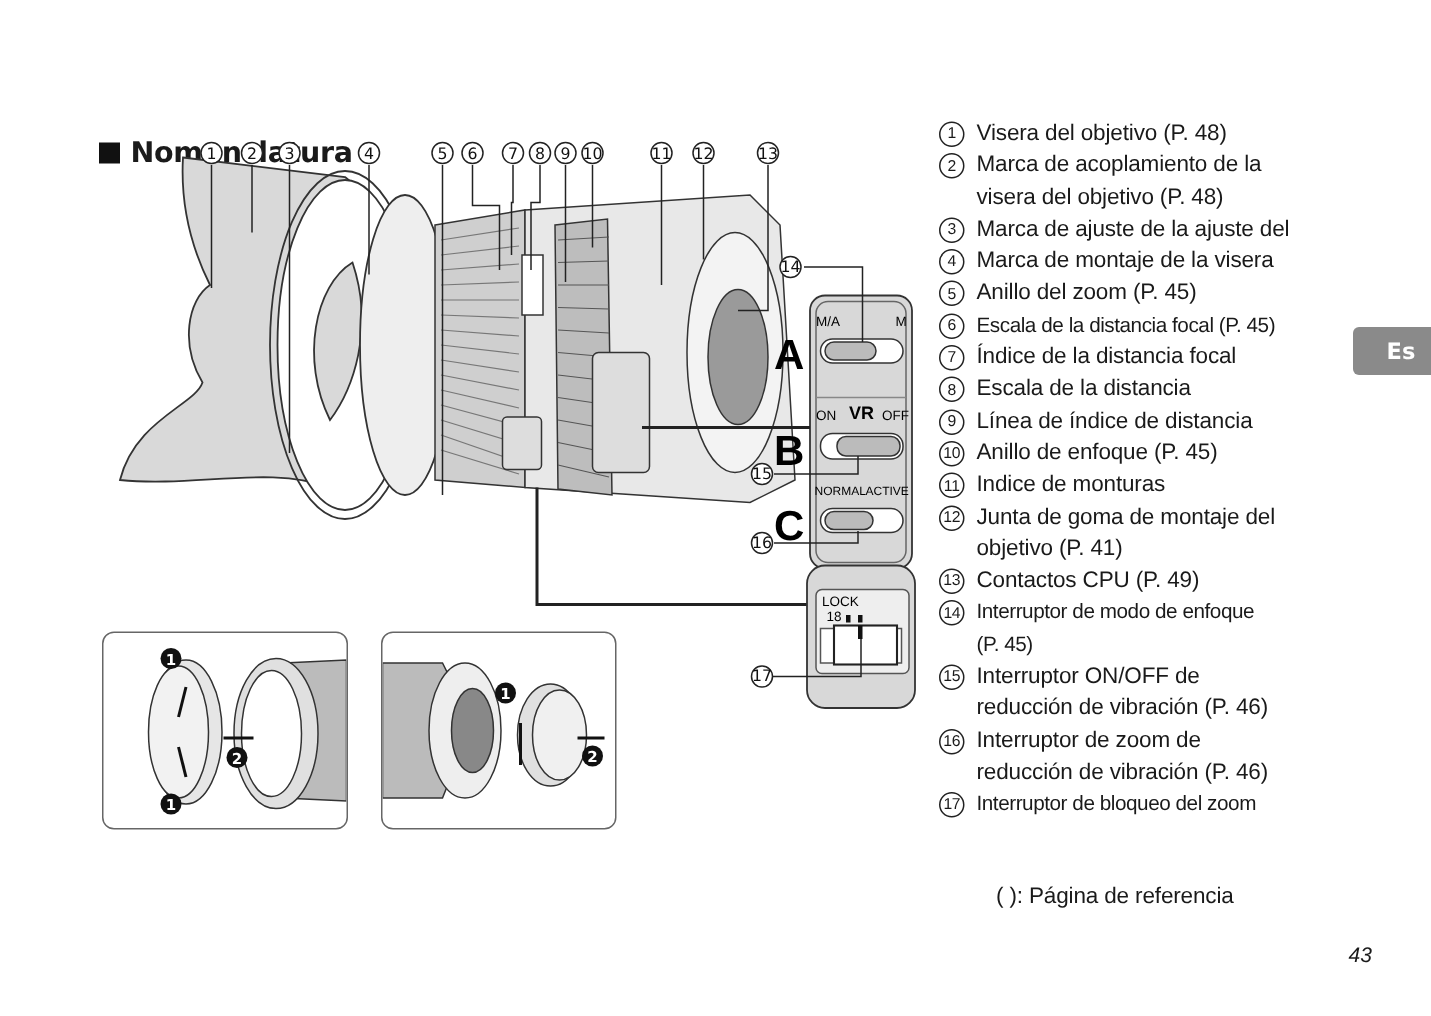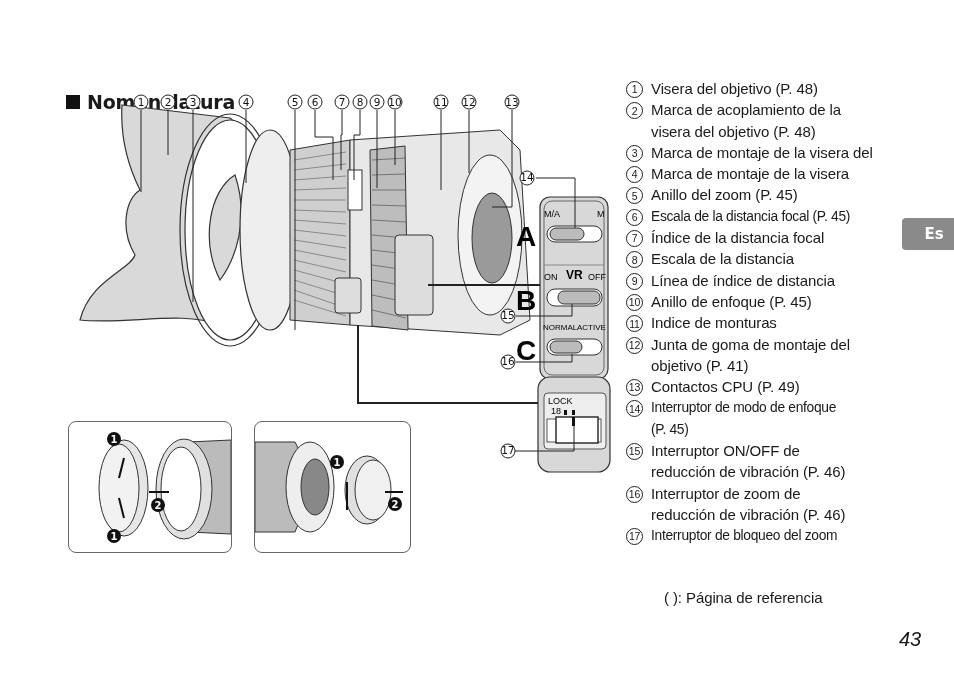--- a/index.html
+++ b/index.html
@@ -16,21 +16,21 @@
   .legend .row { display: flex; align-items: flex-start; }
   .legend .num { flex: 0 0 25px; display: inline-flex; }
   .legend .num span { display: inline-flex; width: 15px; height: 15px; border: 1px solid #222; border-radius: 50%;
                       font-size: 10.5px; align-items: center; justify-content: center; margin-top: 3px; line-height: 1; }
   .legend .txt { flex: 1; }
   .legend .small { font-size: 13.8px; letter-spacing: -0.3px; }
   .legend .ref { padding-left: 38px; margin-top: 40px; }
   .lang-tab { position: absolute; left: 902px; top: 218px; width: 64px; height: 32px; background: #8a8a8a;
               border-radius: 4px 0 0 4px; color: #fff; font-weight: bold; font-size: 15px;
               display: flex; align-items: center; justify-content: center; font-family: "DejaVu Sans", sans-serif; }
-  .page-num { position: absolute; left: 899px; top: 628px; font-style: italic; font-size: 20px;
+  .page-num { position: absolute; left: 899px; top: 628px; font-style: italic; font-size: 14px;
               font-family: "Liberation Sans", sans-serif; }
   .inset { position: absolute; border: 1.5px solid #666; border-radius: 8px; background: #fff; overflow: hidden; }
   .inset1 { left: 68px; top: 421px; width: 162px; height: 130px; }
   .inset2 { left: 254px; top: 421px; width: 155px; height: 130px; }
 </style>
 </head>
 <body>
 
 <div class="heading">
   <span class="sq"></span>
@@ -252,21 +252,21 @@
       <span class="txt">Marca de acoplamiento de la</span>
     </div>
     <div class="row">
       <span class="num"></span>
       <span class="txt">visera del objetivo (P. 48)</span>
     </div>
     <div class="row">
       <span class="num">
         <span>3</span>
       </span>
-      <span class="txt">Marca de montaje de la visera del</span>
+      <span class="txt">Marca de ajuste de la ajuste del</span>
     </div>
     <div class="row">
       <span class="num">
         <span>4</span>
       </span>
       <span class="txt">Marca de montaje de la visera</span>
     </div>
     <div class="row">
       <span class="num">
         <span>5</span>

